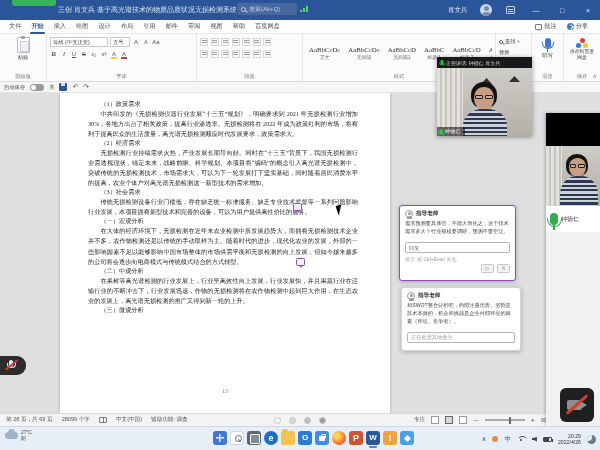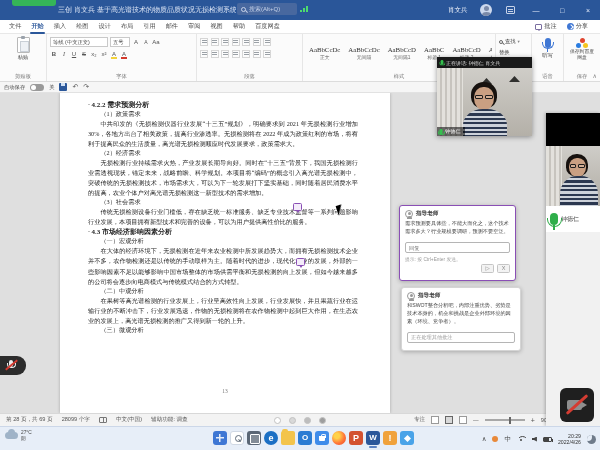--- a/index.html
+++ b/index.html
@@ -427,28 +427,26 @@
     <span class="toggle"></span>
     <span>关</span>
     <span class="floppy"></span>
     <span class="glyph">↶</span>
     <span class="glyph">↷</span>
   </div>
 
   <div class="docarea"></div>
   <div class="page">
 
-  <p style="margin:0" class="blk blk-h2">4.2.2 需求预测分析</p>
       <p style="margin:0" class="blk blk-sub">（1）政策需求</p>
       <p style="margin:0" class="blk blk-para">中共印发的《无损检测仪器行业发展“十三五”规划》，明确要求到 2021 年无损检测行业增加 30%，各地方出台了相关政策，提高行业渗透率。无损检测将在 2022 年成为政策红利的市场，将有利于提高民众的生活质量，高光谱无损检测顺应时代发展要求，政策需求大。</p>
       <p style="margin:0" class="blk blk-sub">（2）经济需求</p>
       <p style="margin:0" class="blk blk-para">无损检测行业持续需求火热，产业发展长期导向好。同时在“十三五”背景下，我国无损检测行业需透视现状，锚定未来，战略前瞻、科学规划。本项目将“编码”的概念引入高光谱无损检测中，突破传统的无损检测技术，市场需求大，可以为下一轮发展打下坚实基础，同时随着居民消费水平的提高，农业个体户对高光谱无损检测这一新型技术的需求增加。</p>
       <p style="margin:0" class="blk blk-sub">（3）社会需求</p>
       <p style="margin:0" class="blk blk-para">传统无损检测设备行业门槛低，存在缺乏统一标准服务、缺乏专业技术监督等一系列问题影响行业发展，本项目拥有新型技术和完善的设备，可以为用户提供高性价比的服务。</p>
-      <p style="margin:0" class="blk blk-h2">4.3 市场经济影响因素分析</p>
       <p style="margin:0" class="blk blk-sub">（一）宏观分析</p>
       <p style="margin:0" class="blk blk-para">在大体的经济环境下，无损检测在近年来农业检测中所发展趋势大，而拥有无损检测技术企业并不多，农作物检测还是以传统的手动取样为主。随着时代的进步，现代化农业的发展，外部的一些影响因素不足以能够影响中国市场整体的市场供需平衡和无损检测的向上发展，但如今越来越多的公司将会逐步向电商模式与传统模式结合的方式转型。</p>
       <p style="margin:0" class="blk blk-sub">（二）中观分析</p>
       <p style="margin:0" class="blk blk-para">在果树等高光谱检测的行业发展上，行业呈高效性向上发展，行业发展快，并且果蔬行业在运输行业的不断冲击下，行业发展迅速，作物的无损检测将在农作物检测中起到巨大作用，在生态农业的发展上，高光谱无损检测的推广又得到新一轮的上升。</p>
       <p style="margin:0" class="blk blk-sub">（三）微观分析</p>
     </div>
   <div class="page-num">13</div>
 
   <span class="m-bubble" style="left:293px;top:203px"></span>
   <span class="m-bubble" style="left:296px;top:258px"></span>

